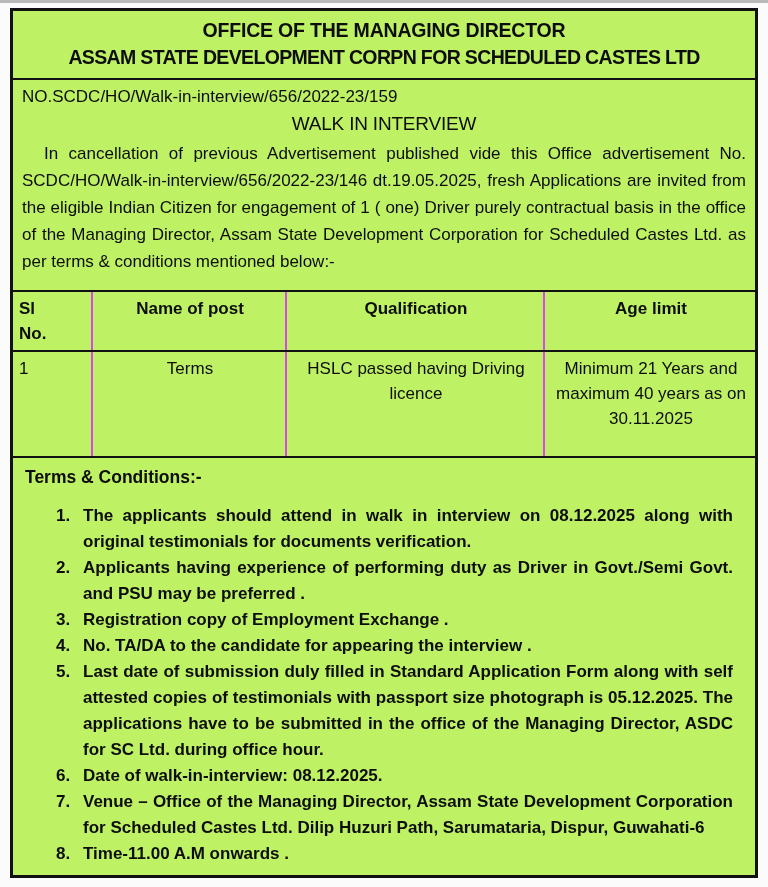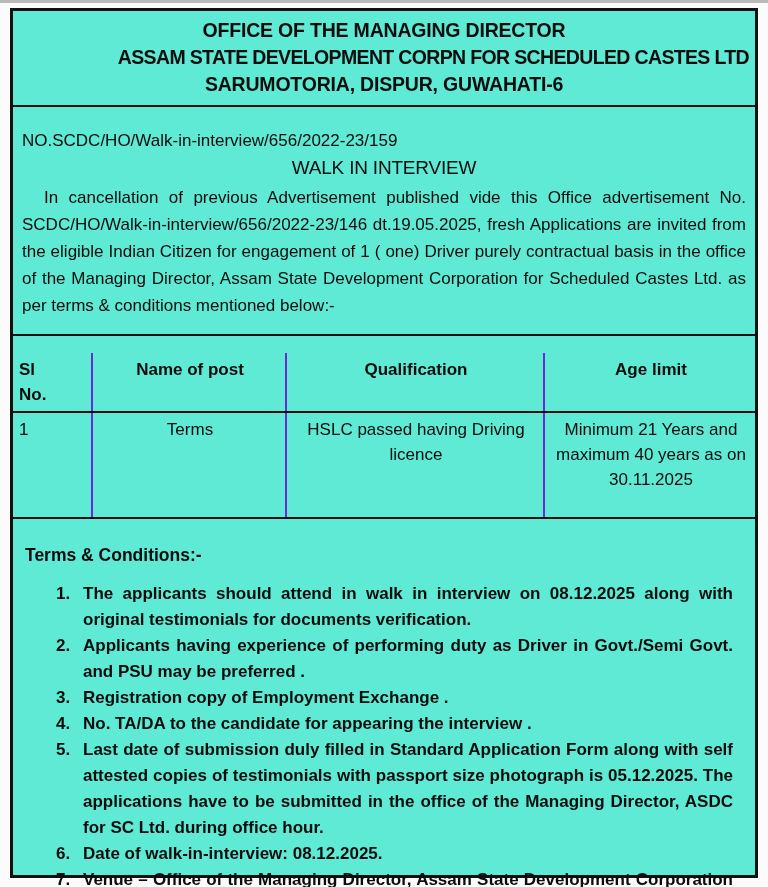--- a/index.html
+++ b/index.html
@@ -29,43 +29,41 @@
     width: 768px;
     height: 3px;
     background: #b9b9b9;
   }
 
   .notice {
     border: 3px solid #111111;
     box-sizing: border-box;
     width: 100%;
     height: 100%;
-    background: #5eead4;
+    background: #bef264;
     display: flex;
     flex-direction: column;
-    gap: 17px;
   }
 
   
   .org-header {
     border-bottom: 2px solid #111111;
     text-align: center;
     padding: 6px 6px 7px 6px;
   }
   .org-header .line {
     font-weight: bold;
     font-size: 19.5px;
     line-height: 27px;
     letter-spacing: -0.2px;
     white-space: nowrap;
   }
   .org-header .line.l2 {
     font-size: 19.5px;
     letter-spacing: -0.65px;
-    text-align: right;
   }
 
   
   .intro-block {
     border-bottom: 2px solid #111111;
     padding: 4px 9px 15px 9px;
   }
   .refno {
     font-size: 17px;
     line-height: 25px;
@@ -87,21 +85,21 @@
   }
   .intro-para .indent { display: inline-block; width: 22px; }
 
   
   .post-table {
     border-collapse: collapse;
     width: 100%;
     table-layout: fixed;
   }
   .post-table th, .post-table td {
-    border-right: 2px solid #6d28d9;
+    border-right: 2px solid #d946ef;
     vertical-align: top;
     padding: 4px 4px 4px 6px;
     font-size: 17px;
     line-height: 25px;
   }
   .post-table th:last-child, .post-table td:last-child {
     border-right: none;
   }
   .post-table thead th {
     border-bottom: 2px solid #111111;
@@ -157,21 +155,20 @@
 <body>
 
 <div class="page">
   <div class="topstrip"></div>
 
   <div class="notice">
 
     <div class="org-header">
       <div class="line l1">OFFICE OF THE MANAGING DIRECTOR</div>
       <div class="line l2">ASSAM STATE DEVELOPMENT CORPN FOR SCHEDULED CASTES LTD</div>
-      <div class="line l3">SARUMOTORIA, DISPUR, GUWAHATI-6</div>
     </div>
 
     <div class="intro-block">
       <div class="refno">NO.SCDC/HO/Walk-in-interview/656/2022-23/159</div>
       <div class="walkin-title">WALK IN INTERVIEW</div>
       <div class="intro-para"><span class="indent"></span><span>In cancellation of previous Advertisement published vide this Office advertisement No. SCDC/HO/Walk-in-interview/656/2022-23/146 dt.19.05.2025, fresh Applications are invited from the eligible Indian Citizen for engagement of 1 ( one) Driver purely contractual basis in the office of the Managing Director, Assam State Development Corporation for Scheduled Castes Ltd. as per terms &amp; conditions mentioned below:-</span></div>
     </div>
 
     <table class="post-table">
       <thead>

